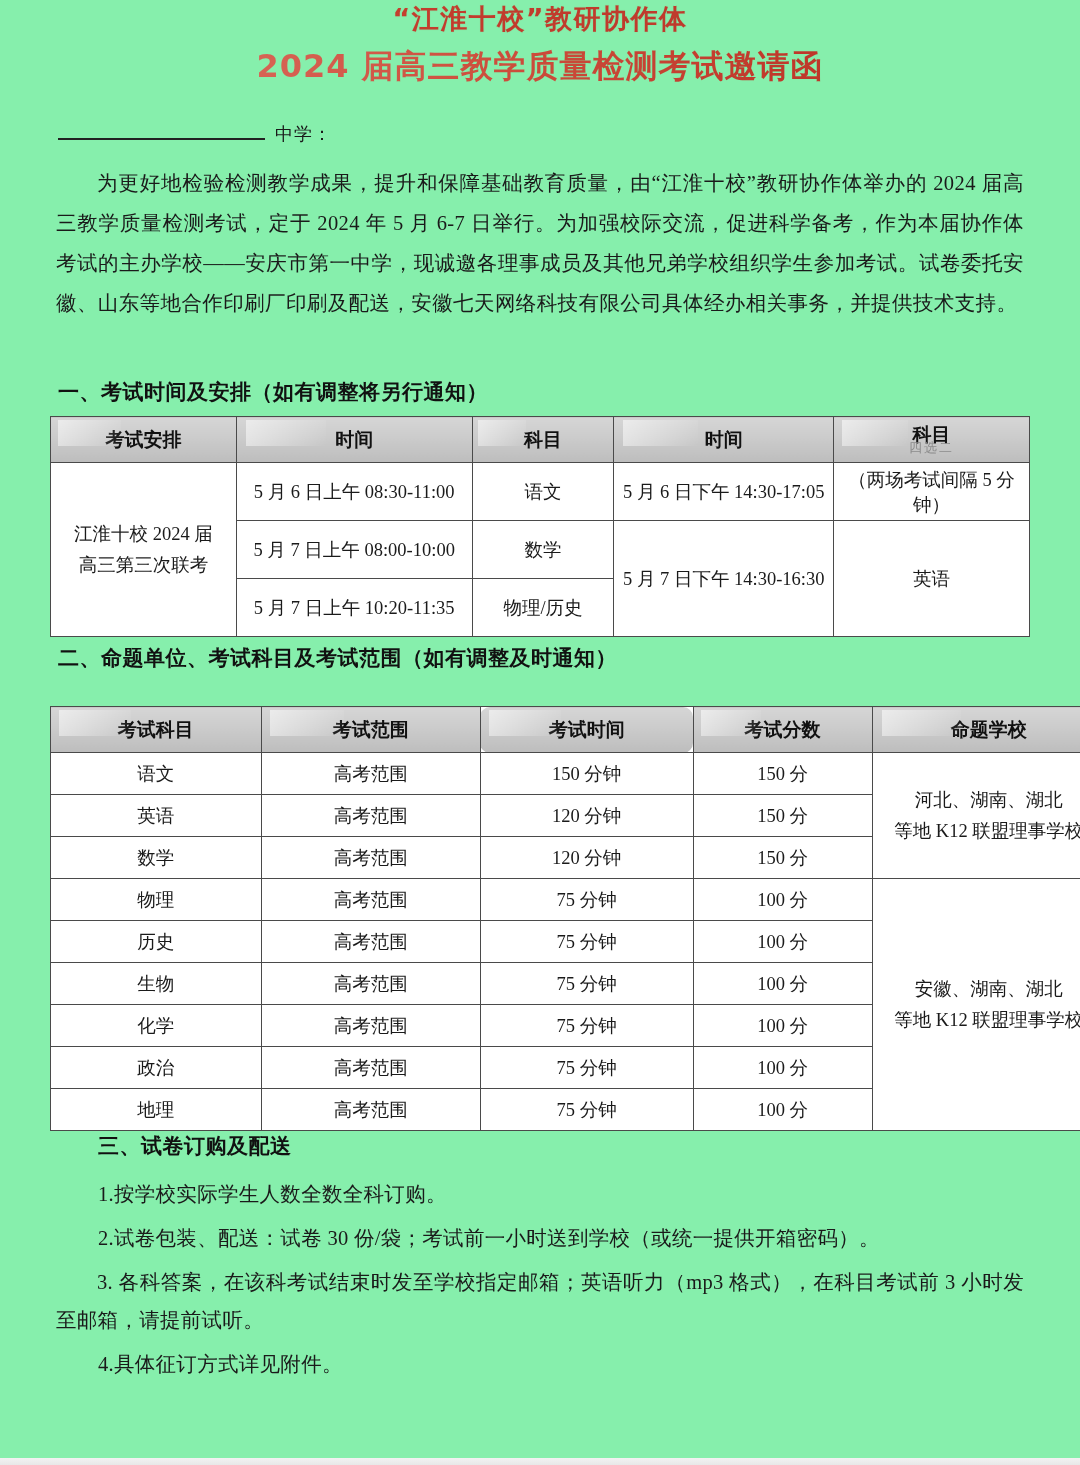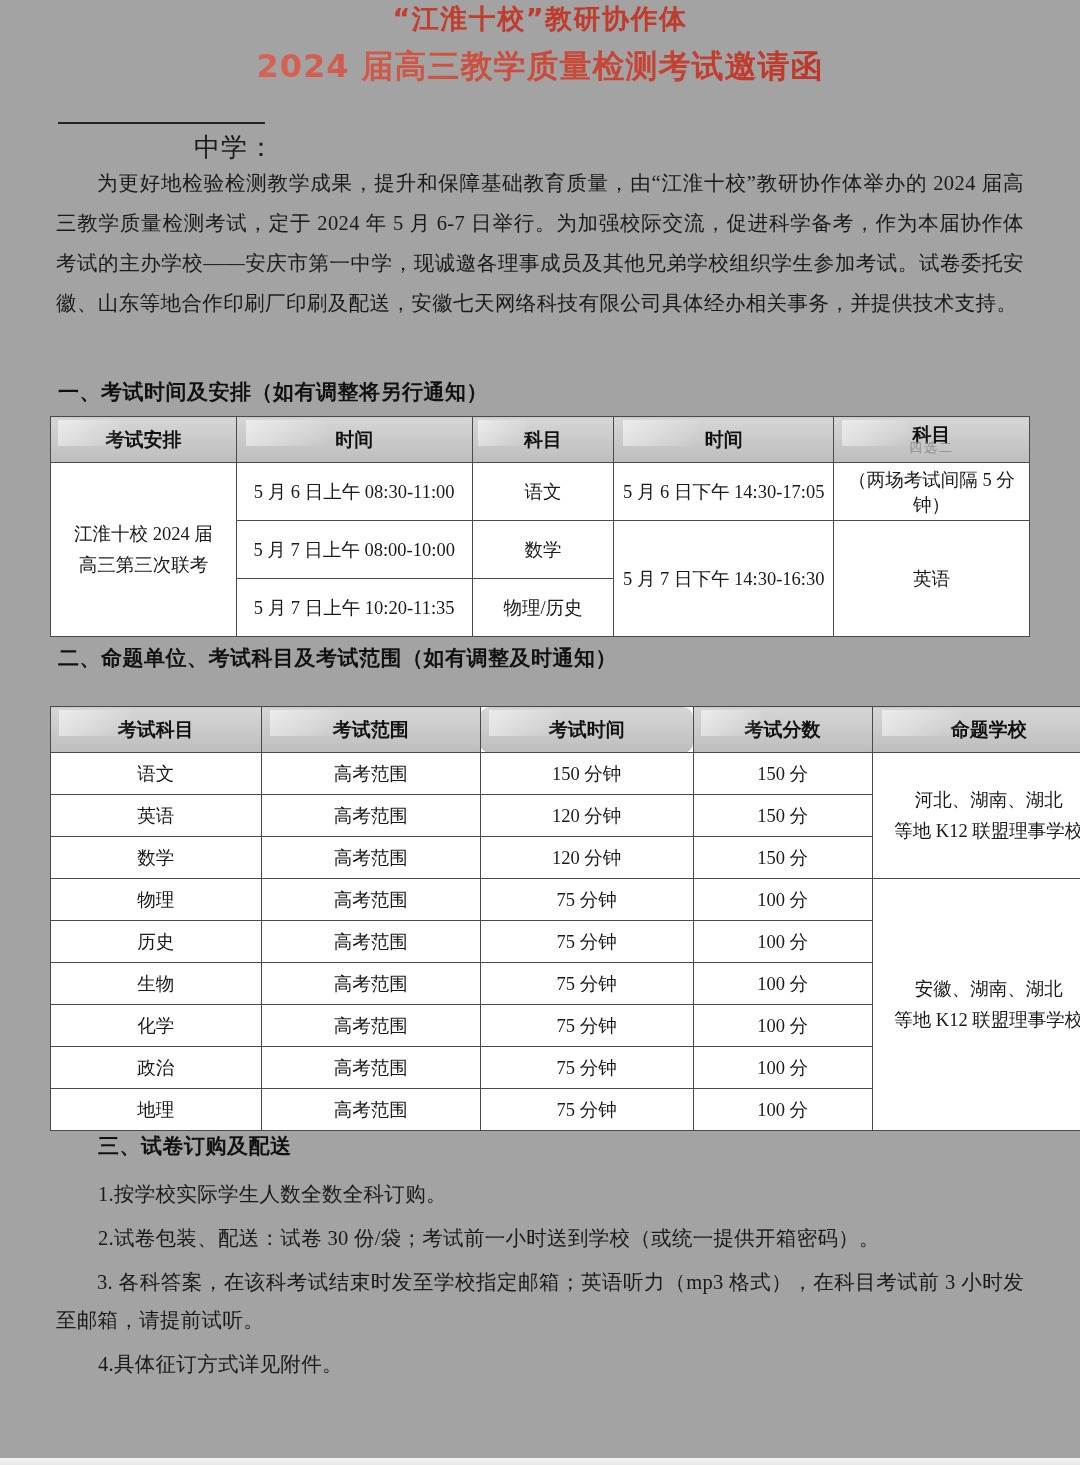--- a/index.html
+++ b/index.html
@@ -4,21 +4,21 @@
 <style>
   * { box-sizing: border-box; }
   html, body {
     margin: 0; padding: 0;
     width: 1080px; height: 1465px;
     background: #fdfdfb;
     font-family: "Liberation Serif", "DejaVu Serif", serif;
     color: #1a1a1a;
     overflow: hidden;
   }
-  .page { position: relative; width: 1080px; height: 1465px; background: #a3a3a3; }
+  .page { position: relative; width: 1080px; height: 1465px; background: #86efac; }
 
   
   .title1 {
     position: absolute; left: 0; top: 1px; width: 1080px;
     text-align: center;
     font-family: "DejaVu Sans", "Liberation Sans", sans-serif;
     font-weight: bold;
     font-size: 27px;
     letter-spacing: 1.5px;
     color: #c0392b;
@@ -38,22 +38,22 @@
     color: #c0392b;
     background: linear-gradient(90deg,#e08b7f 0%,#d9685a 18%,#cd4f3d 45%,#c0392b 72%,#b23124 100%);
     -webkit-background-clip: text;
     background-clip: text;
     -webkit-text-fill-color: transparent;
   }
 
   
   .salutation {
     position: absolute; left: 58px; top: 122px;
-    font-size: 26px; letter-spacing: 1px;
-    display: flex; align-items: flex-end; flex-direction: column;
+    font-size: 18px; letter-spacing: 1px;
+    display: flex; align-items: flex-end;
   }
   .blankline {
     display: inline-block;
     width: 207px; height: 0;
     border-bottom: 2.5px solid #222;
     margin-right: 10px; margin-bottom: 6px;
   }
 
   
   .para {

